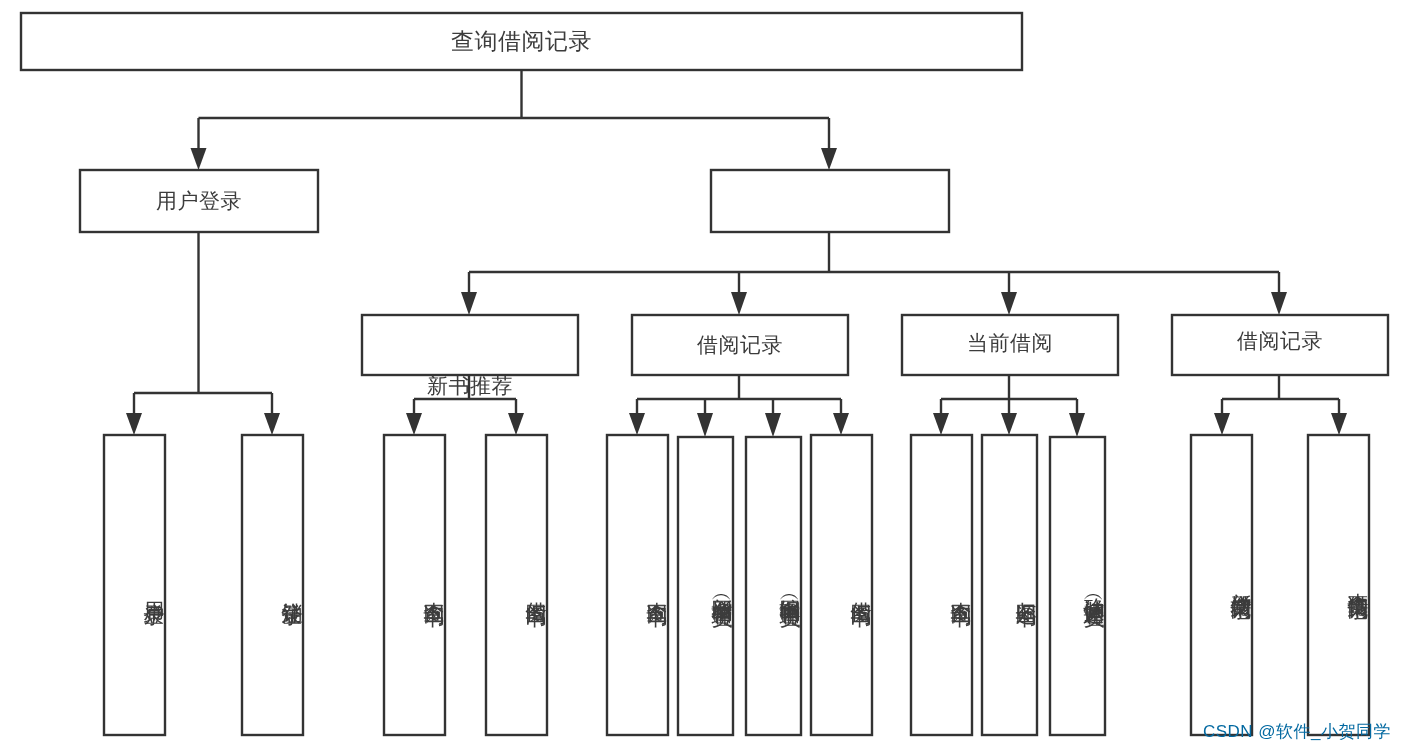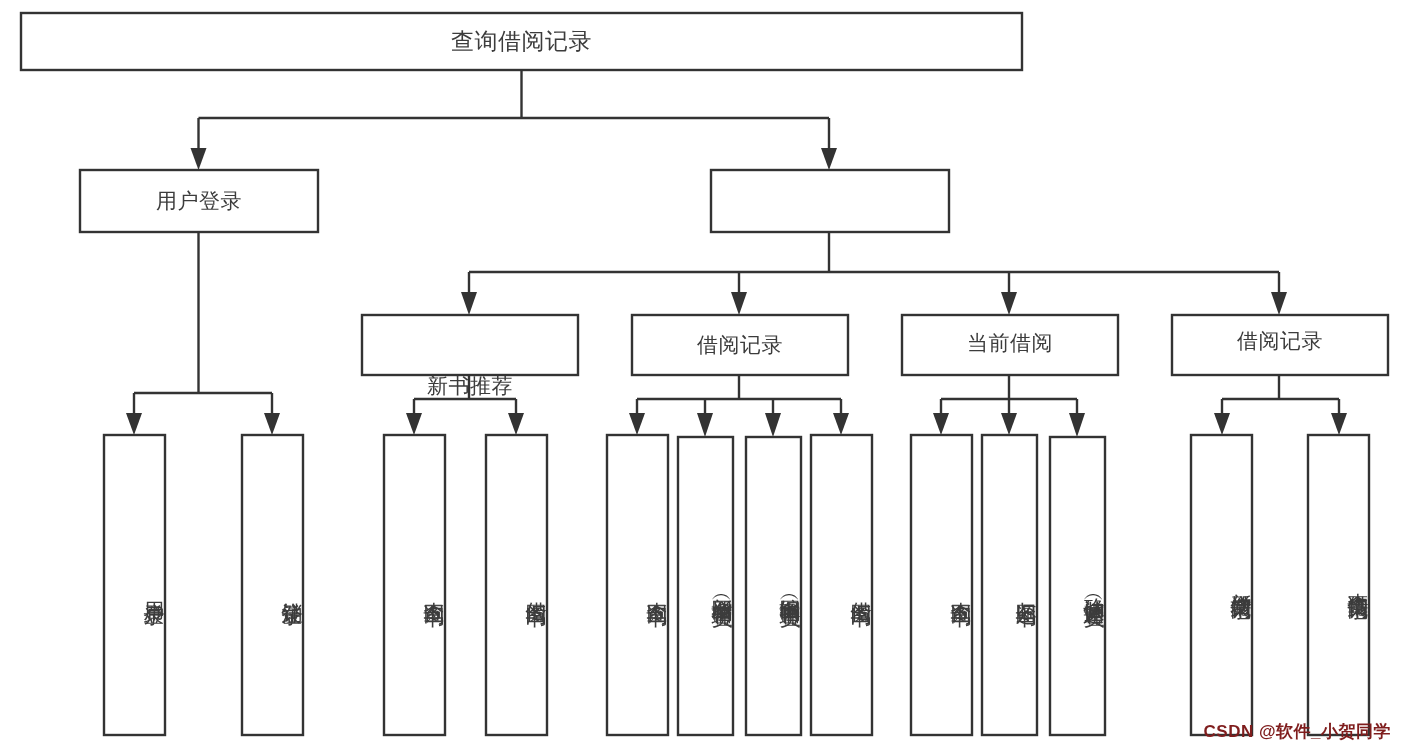--- a/index.html
+++ b/index.html
@@ -67,26 +67,25 @@
     color: #3c3c3c;
     font-size: 21px;
     line-height: 1.08;
     letter-spacing: 1.5px;
     pointer-events: none;
   }
   .watermark {
     position: absolute;
     right: 14px;
     bottom: 4px;
-    color: #7f1d1d;
+    color: #0369a1;
     font-size: 17px;
     letter-spacing: 0.5px;
     white-space: nowrap;
     user-select: none;
-    font-weight: bold;
   }
 </style>
 </head>
 <body>
 
 <div id="diagram-root">
 
   <svg id="flow" viewBox="0 0 1405 747" xmlns="http://www.w3.org/2000/svg">
 
     <rect class="node-rect" x="21" y="13" width="1001" height="57"></rect>

